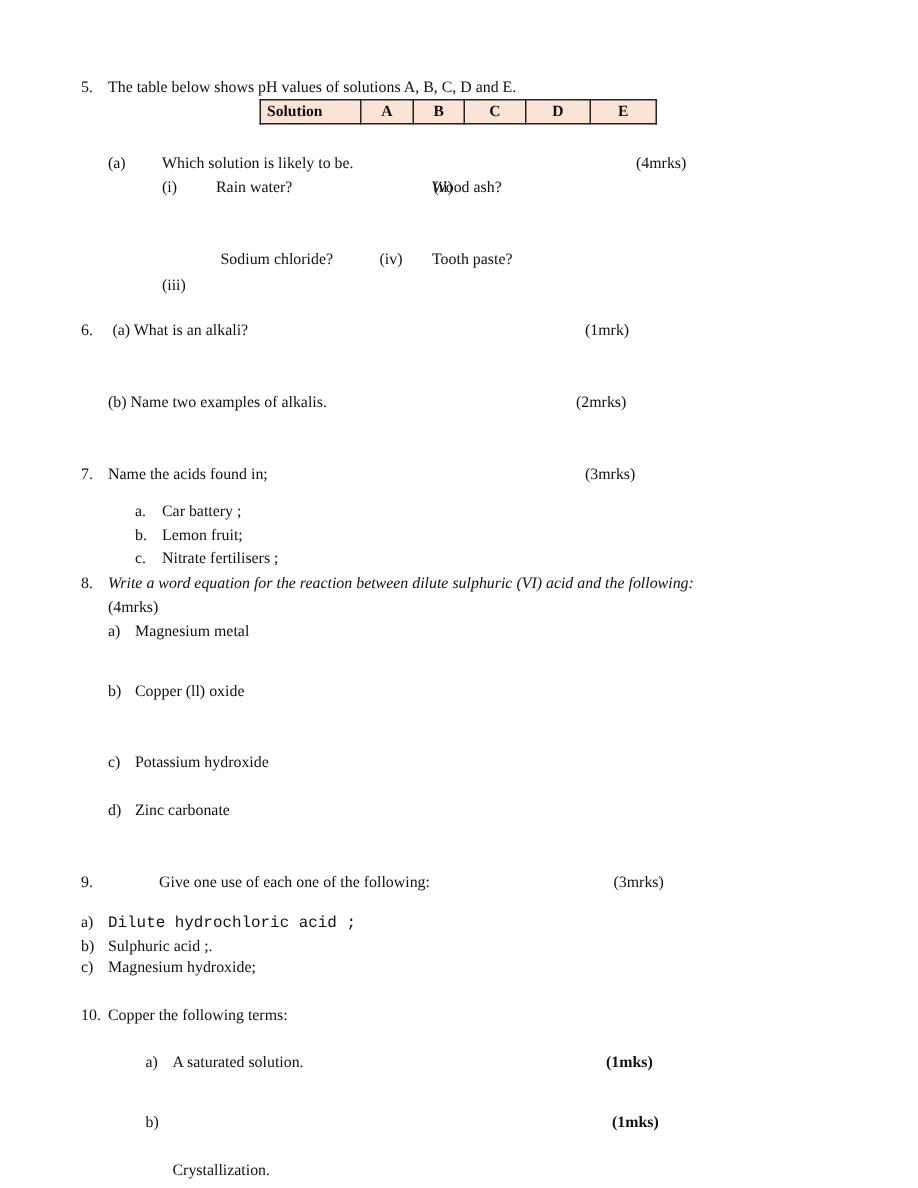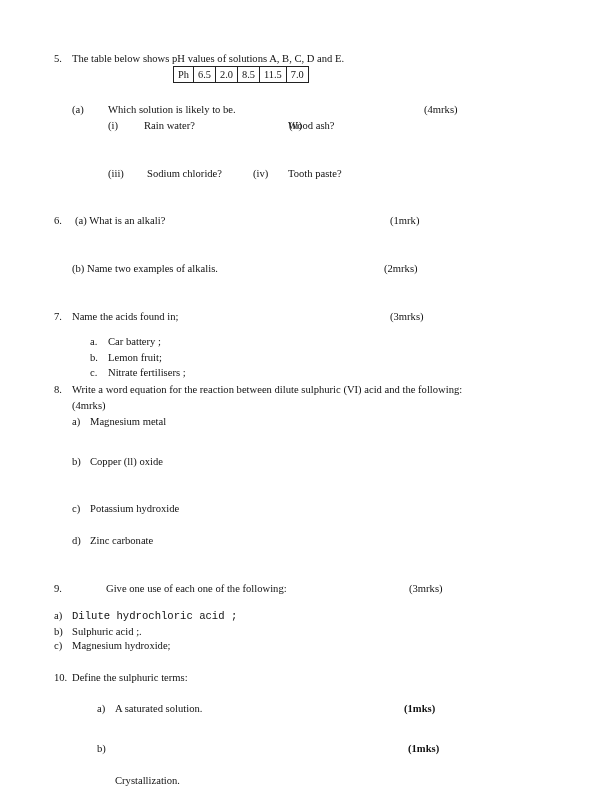--- a/index.html
+++ b/index.html
@@ -24,41 +24,41 @@
   </style>
 </head>
 <body>
 
 <div>
   <span class="abs" style="left:54px;top:53px;">5.</span>
   <span class="abs" style="left:72px;top:53px;">The table below shows pH values of solutions A, B, C, D and E.</span>
 
   <table class="ph">
     <tbody>
-    <tr class="val">
-      <td>Ph</td>
-      <td>6.5</td>
-      <td>2.0</td>
-      <td>8.5</td>
-      <td>11.5</td>
-      <td>7.0</td>
+        <tr class="hdr">
+      <td style="width:58px;">Solution</td>
+      <td style="width:26px;">A</td>
+      <td style="width:25px;">B</td>
+      <td style="width:32px;">C</td>
+      <td style="width:34px;">D</td>
+      <td style="width:35px;">E</td>
     </tr>
   </tbody>
     </table>
 
   <span class="abs" style="left:72px;top:104px;">(a)</span>
   <span class="abs" style="left:108px;top:104px;">Which solution is likely to be.</span>
   <span class="abs" style="left:424px;top:104px;">(4mrks)</span>
 
   <span class="abs" style="left:108px;top:120px;">(i)</span>
   <span class="abs" style="left:144px;top:120px;">Rain water?</span>
   <span class="abs" style="left:262px;top:120px;padding-left:27px;">(ii)</span>
   <span class="abs" style="left:288px;top:120px;">Wood ash?</span>
 
-  <span class="abs" style="left:108px;top:168px;">(iii)</span>
+  <span class="abs" style="left:108px;top:185px;">(iii)</span>
   <span class="abs" style="left:147px;top:168px;">Sodium chloride?</span>
   <span class="abs" style="left:253px;top:168px;">(iv)</span>
   <span class="abs" style="left:288px;top:168px;">Tooth paste?</span>
 </div>
 
 <div>
   <span class="abs" style="left:54px;top:215px;">6.</span>
   <span class="abs" style="left:75px;top:215px;">(a) What is an alkali?</span>
   <span class="abs" style="left:390px;top:215px;font-family:Liberation Serif, serif;">(1mrk)</span>
   <span class="abs" style="left:72px;top:263px;">(b) Name two examples of alkalis.</span>
@@ -73,21 +73,21 @@
   <span class="abs" style="left:90px;top:336px;">a.</span>
   <span class="abs" style="left:108px;top:336px;font-family:Liberation Serif, serif;">Car battery  ;</span>
   <span class="abs" style="left:90px;top:352px;">b.</span>
   <span class="abs" style="left:108px;top:352px;">Lemon fruit;</span>
   <span class="abs" style="left:90px;top:367px;">c.</span>
   <span class="abs" style="left:108px;top:367px;">Nitrate fertilisers ;</span>
 </div>
 
 <div>
   <span class="abs" style="left:54px;top:384px;">8.</span>
-  <span class="abs" style="left:72px;top:384px;">Write a word equation for the reaction between dilute sulphuric (VI) acid and the following:</span>
+  <span class="abs" style="left:72px;top:384px;font-style:italic;">Write a word equation for the reaction between dilute sulphuric (VI) acid and the following:</span>
   <span class="abs" style="left:72px;top:400px;">(4mrks)</span>
 
   <span class="abs" style="left:72px;top:416px;">a)</span>
   <span class="abs" style="left:90px;top:416px;">Magnesium metal</span>
   <span class="abs" style="left:72px;top:456px;">b)</span>
   <span class="abs" style="left:90px;top:456px;">Copper (ll) oxide</span>
   <span class="abs" style="left:72px;top:503px;">c)</span>
   <span class="abs" style="left:90px;top:503px;">Potassium hydroxide</span>
   <span class="abs" style="left:72px;top:535px;">d)</span>
   <span class="abs" style="left:90px;top:535px;">Zinc carbonate</span>
@@ -101,21 +101,21 @@
   <span class="abs" style="left:54px;top:610px;">a)</span>
   <span class="abs" style="left:72px;top:610px;font-family:Liberation Mono, monospace;">Dilute hydrochloric acid ;</span>
   <span class="abs" style="left:54px;top:626px;">b)</span>
   <span class="abs" style="left:72px;top:626px;">Sulphuric acid ;.</span>
   <span class="abs" style="left:54px;top:640px;">c)</span>
   <span class="abs" style="left:72px;top:640px;">Magnesium hydroxide;</span>
 </div>
 
 <div>
   <span class="abs" style="left:54px;top:672px;">10.</span>
-  <span class="abs" style="left:72px;top:672px;">Define the sulphuric terms:</span>
+  <span class="abs" style="left:72px;top:672px;">Copper the following terms:</span>
 
   <span class="abs" style="left:97px;top:703px;">a)</span>
   <span class="abs" style="left:115px;top:703px;text-align:center;">A saturated solution.</span>
   <span class="abs bold" style="left:404px;top:703px;">(1mks)</span>
 
   <span class="abs" style="left:97px;top:743px;">b)</span>
   <span class="abs" style="left:115px;top:743px;margin-top:32px;">Crystallization.</span>
   <span class="abs bold" style="left:408px;top:743px;">(1mks)</span>
 </div>
 

